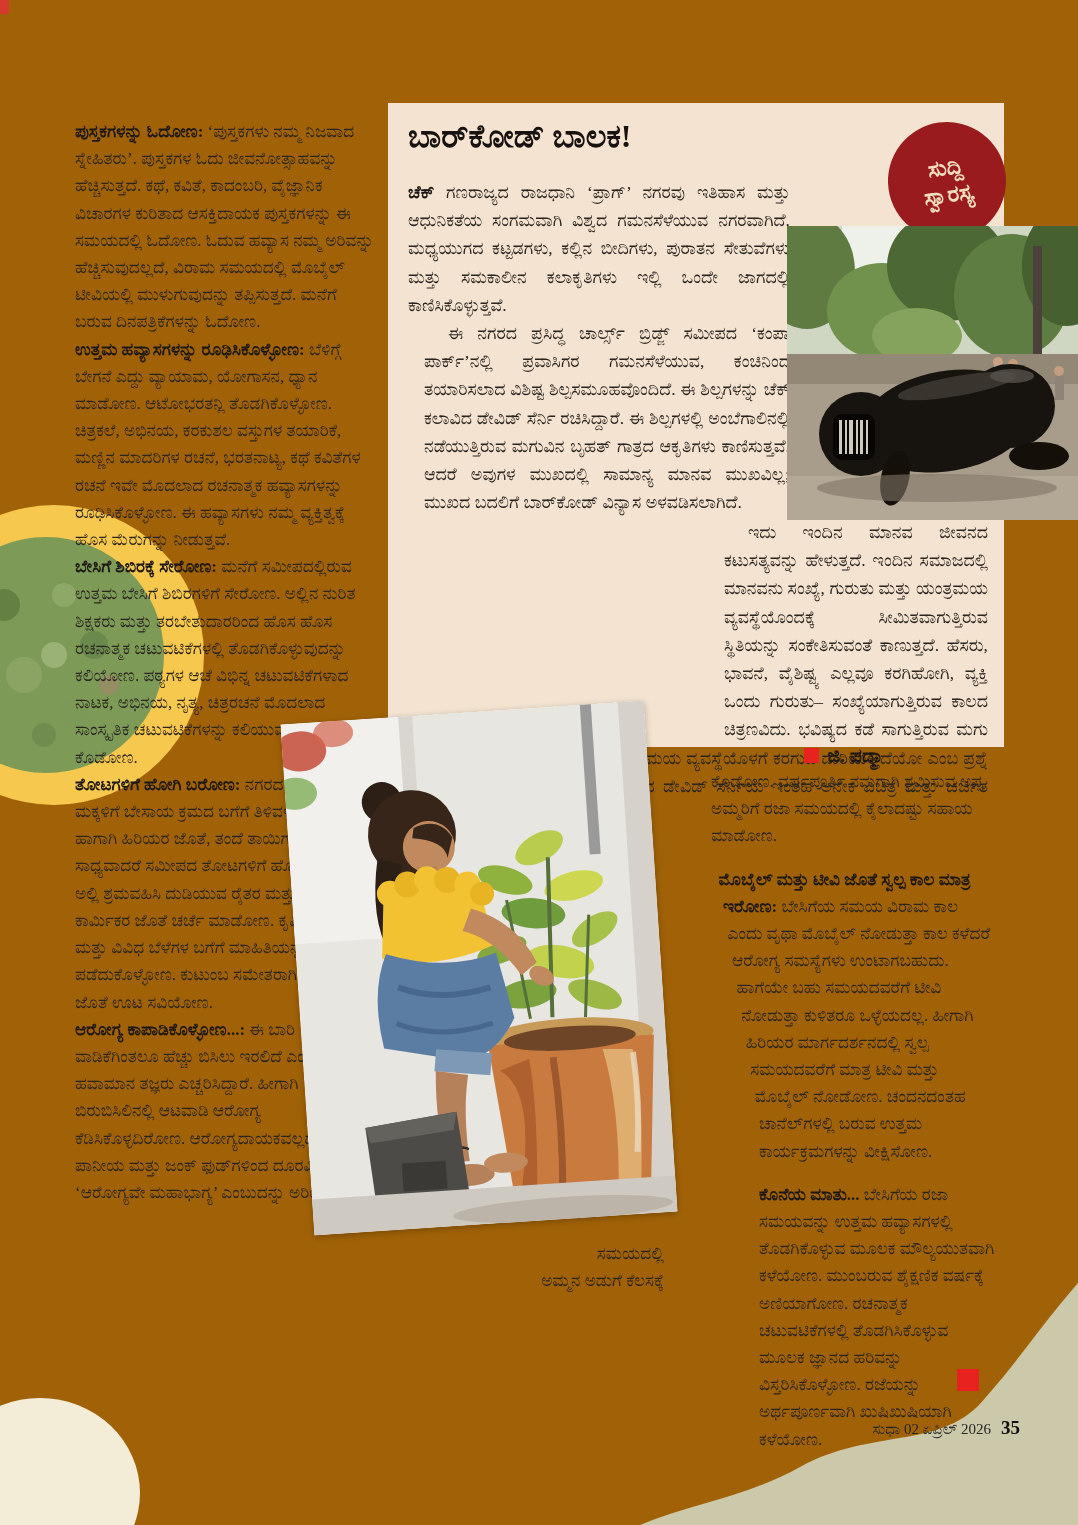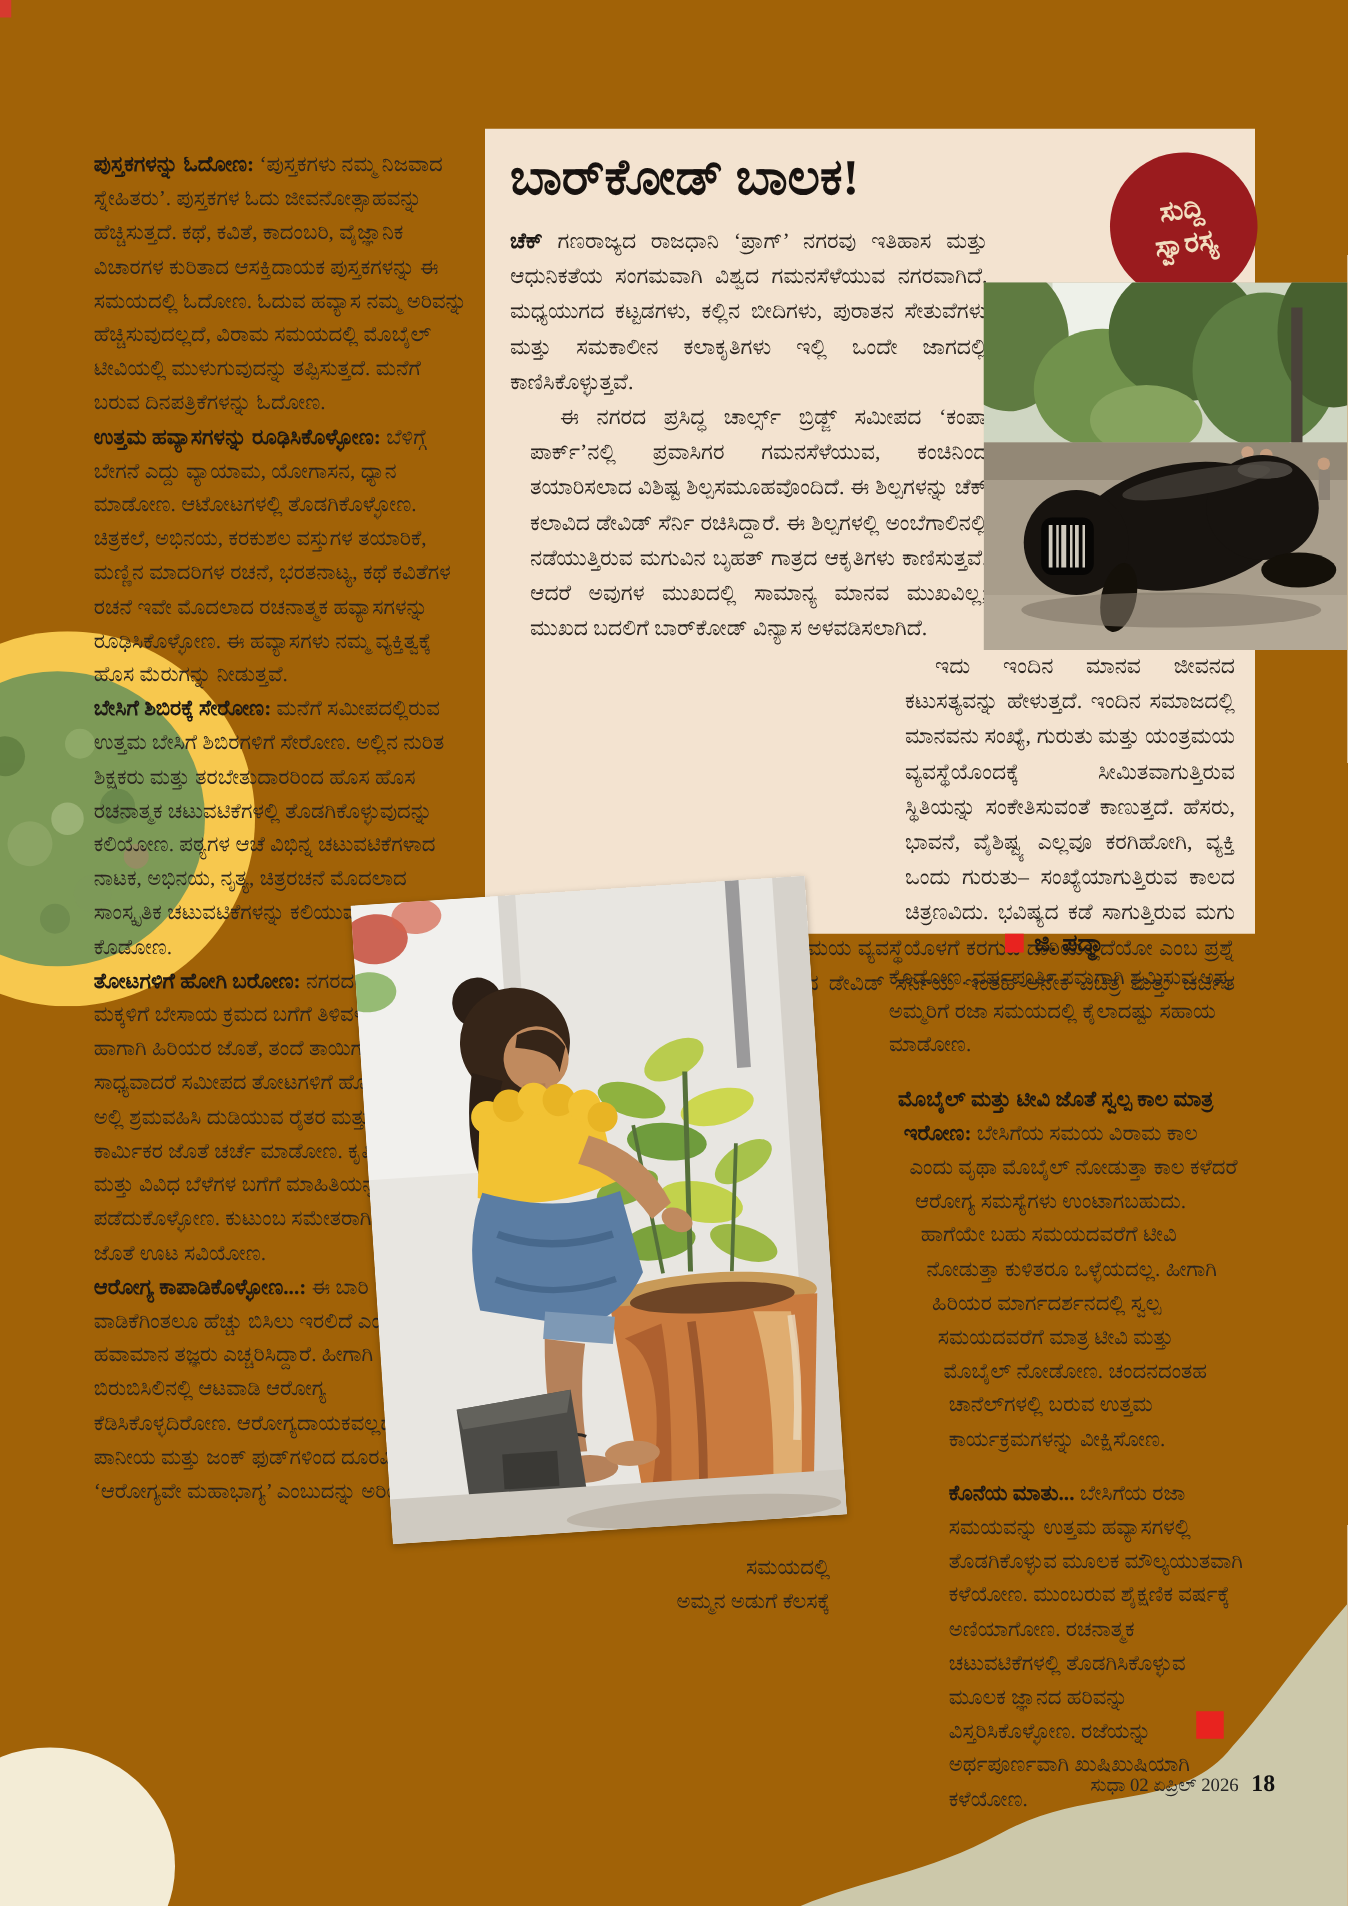--- a/index.html
+++ b/index.html
@@ -14,21 +14,21 @@
   #corner-mark{left:0;top:0;width:9px;height:14px;background:#d63a2f;}
   #left-circle{left:-96px;top:505px;}
   #bottom-left-blob{left:-60px;top:1398px;width:200px;height:190px;border-radius:50%;background:#f3ecd6;}
   #wave{left:0;top:1265px;}
   
   #left-col{left:75px;top:118px;width:299px;font-size:17px;line-height:27.2px;text-align:left;}
   #left-col p{margin:0;}
   .lead{font-weight:bold;color:#1d1814;}
   
   #feature-box{left:388px;top:103px;width:616px;height:644px;background:#f3e3d0;}
-  #headline{left:408px;top:118px;width:560px;font-size:40px;font-weight:bold;color:#181310;letter-spacing:0;}
+  #headline{left:408px;top:118px;width:560px;font-size:32px;font-weight:bold;color:#181310;letter-spacing:0;}
   #box-narrow{left:408px;top:178px;width:382px;font-size:17.5px;line-height:28.2px;text-align:justify;}
   #box-narrow p{margin:0;}
   #box-narrow p.ind{text-indent:24px;margin-left:16px;}
   #box-wide{left:398px;top:518px;width:590px;font-size:17.5px;line-height:28.2px;text-align:justify;}
   #box-wide p{margin:0;text-indent:24px;}
   #b3-spacer{float:left;width:326px;height:62px;margin-top:142px;}
   #byline{left:700px;top:745px;width:288px;text-align:center;font-size:19px;font-weight:bold;color:#1d1814;}
   #byline .sq{display:inline-block;width:15px;height:15px;background:#e8231f;margin-right:8px;vertical-align:-1px;}
   
   #badge{left:888px;top:122px;width:118px;height:118px;border-radius:50%;background:#9a1b1e;
@@ -73,21 +73,21 @@
         <circle cx="150" cy="150" r="13" fill="#a3b87e"></circle>
           <circle cx="60" cy="140" r="12" fill="#87a062"></circle>
         <circle cx="205" cy="180" r="10" fill="#9c8a66"></circle>
           <circle cx="140" cy="230" r="12" fill="#6d8a4e"></circle>
       </g>
     </svg>
   </div>
 
   <div class="abs" id="left-col">
     <p><span class="lead">ಪುಸ್ತಕಗಳನ್ನು ಓದೋಣ:</span><span> ‘ಪುಸ್ತಕಗಳು ನಮ್ಮ ನಿಜವಾದ ಸ್ನೇಹಿತರು’. ಪುಸ್ತಕಗಳ ಓದು ಜೀವನೋತ್ಸಾಹವನ್ನು ಹೆಚ್ಚಿಸುತ್ತದೆ. ಕಥೆ, ಕವಿತೆ, ಕಾದಂಬರಿ, ವೈಜ್ಞಾನಿಕ ವಿಚಾರಗಳ ಕುರಿತಾದ ಆಸಕ್ತಿದಾಯಕ ಪುಸ್ತಕಗಳನ್ನು ಈ ಸಮಯದಲ್ಲಿ ಓದೋಣ. ಓದುವ ಹವ್ಯಾಸ ನಮ್ಮ ಅರಿವನ್ನು ಹೆಚ್ಚಿಸುವುದಲ್ಲದೆ, ವಿರಾಮ ಸಮಯದಲ್ಲಿ ಮೊಬೈಲ್ ಟೀವಿಯಲ್ಲಿ ಮುಳುಗುವುದನ್ನು ತಪ್ಪಿಸುತ್ತದೆ. ಮನೆಗೆ ಬರುವ ದಿನಪತ್ರಿಕೆಗಳನ್ನು ಓದೋಣ.</span></p>
-    <p><span class="lead">ಉತ್ತಮ ಹವ್ಯಾಸಗಳನ್ನು ರೂಢಿಸಿಕೊಳ್ಳೋಣ:</span><span> ಬೆಳಿಗ್ಗೆ ಬೇಗನೆ ಎದ್ದು ವ್ಯಾಯಾಮ, ಯೋಗಾಸನ, ಧ್ಯಾನ ಮಾಡೋಣ. ಆಟೋಟಗಳಲ್ಲಿ ತೊಡಗಿಕೊಳ್ಳೋಣ. ಚಿತ್ರಕಲೆ, ಅಭಿನಯ, ಕರಕುಶಲ ವಸ್ತುಗಳ ತಯಾರಿಕೆ, ಮಣ್ಣಿನ ಮಾದರಿಗಳ ರಚನೆ, ಭರತನಾಟ್ಯ, ಕಥೆ ಕವಿತೆಗಳ ರಚನೆ ಇವೇ ಮೊದಲಾದ ರಚನಾತ್ಮಕ ಹವ್ಯಾಸಗಳನ್ನು ರೂಢಿಸಿಕೊಳ್ಳೋಣ. ಈ ಹವ್ಯಾಸಗಳು ನಮ್ಮ ವ್ಯಕ್ತಿತ್ವಕ್ಕೆ ಹೊಸ ಮೆರುಗನ್ನು ನೀಡುತ್ತವೆ.</span></p>
+    <p><span class="lead">ಉತ್ತಮ ಹವ್ಯಾಸಗಳನ್ನು ರೂಢಿಸಿಕೊಳ್ಳೋಣ:</span><span> ಬೆಳಿಗ್ಗೆ ಬೇಗನೆ ಎದ್ದು ವ್ಯಾಯಾಮ, ಯೋಗಾಸನ, ಧ್ಯಾನ ಮಾಡೋಣ. ಆಟೋಭರತನ್ಲಿ ತೊಡಗಿಕೊಳ್ಳೋಣ. ಚಿತ್ರಕಲೆ, ಅಭಿನಯ, ಕರಕುಶಲ ವಸ್ತುಗಳ ತಯಾರಿಕೆ, ಮಣ್ಣಿನ ಮಾದರಿಗಳ ರಚನೆ, ಭರತನಾಟ್ಯ, ಕಥೆ ಕವಿತೆಗಳ ರಚನೆ ಇವೇ ಮೊದಲಾದ ರಚನಾತ್ಮಕ ಹವ್ಯಾಸಗಳನ್ನು ರೂಢಿಸಿಕೊಳ್ಳೋಣ. ಈ ಹವ್ಯಾಸಗಳು ನಮ್ಮ ವ್ಯಕ್ತಿತ್ವಕ್ಕೆ ಹೊಸ ಮೆರುಗನ್ನು ನೀಡುತ್ತವೆ.</span></p>
     <p><span class="lead">ಬೇಸಿಗೆ ಶಿಬಿರಕ್ಕೆ ಸೇರೋಣ:</span><span> ಮನೆಗೆ ಸಮೀಪದಲ್ಲಿರುವ ಉತ್ತಮ ಬೇಸಿಗೆ ಶಿಬಿರಗಳಿಗೆ ಸೇರೋಣ. ಅಲ್ಲಿನ ನುರಿತ ಶಿಕ್ಷಕರು ಮತ್ತು ತರಬೇತುದಾರರಿಂದ ಹೊಸ ಹೊಸ ರಚನಾತ್ಮಕ ಚಟುವಟಿಕೆಗಳಲ್ಲಿ ತೊಡಗಿಕೊಳ್ಳುವುದನ್ನು ಕಲಿಯೋಣ. ಪಠ್ಯಗಳ ಆಚೆ ವಿಭಿನ್ನ ಚಟುವಟಿಕೆಗಳಾದ ನಾಟಕ, ಅಭಿನಯ, ನೃತ್ಯ, ಚಿತ್ರರಚನೆ ಮೊದಲಾದ ಸಾಂಸ್ಕೃತಿಕ ಚಟುವಟಿಕೆಗಳನ್ನು ಕಲಿಯುವ ಕಡೆ ಒತ್ತು ಕೊಡೋಣ.</span></p>
     <p><span class="lead">ತೋಟಗಳಿಗೆ ಹೋಗಿ ಬರೋಣ:</span><span> ನಗರದಲ್ಲಿರುವ ಹಲವು ಮಕ್ಕಳಿಗೆ ಬೇಸಾಯ ಕ್ರಮದ ಬಗೆಗೆ ತಿಳಿವಳಿಕೆ ಕಡಿಮೆ. ಹಾಗಾಗಿ ಹಿರಿಯರ ಜೊತೆ, ತಂದೆ ತಾಯಿಗಳ ಜೊತೆ ಸಾಧ್ಯವಾದರೆ ಸಮೀಪದ ತೋಟಗಳಿಗೆ ಹೋಗಿ ಬರೋಣ. ಅಲ್ಲಿ ಶ್ರಮವಹಿಸಿ ದುಡಿಯುವ ರೈತರ ಮತ್ತು ಕೂಲಿ ಕಾರ್ಮಿಕರ ಜೊತೆ ಚರ್ಚೆ ಮಾಡೋಣ. ಕೃಷಿ ವಿಧಾನಗಳು ಮತ್ತು ವಿವಿಧ ಬೆಳೆಗಳ ಬಗೆಗೆ ಮಾಹಿತಿಯನ್ನು ಪಡೆದುಕೊಳ್ಳೋಣ. ಕುಟುಂಬ ಸಮೇತರಾಗಿ ಅನ್ನದಾತರ ಜೊತೆ ಊಟ ಸವಿಯೋಣ.</span></p>
     <p><span class="lead">ಆರೋಗ್ಯ ಕಾಪಾಡಿಕೊಳ್ಳೋಣ...:</span><span> ಈ ಬಾರಿ ವಾಡಿಕೆಗಿಂತಲೂ ಹೆಚ್ಚು ಬಿಸಿಲು ಇರಲಿದೆ ಎಂದು ಹವಾಮಾನ ತಜ್ಞರು ಎಚ್ಚರಿಸಿದ್ದಾರೆ. ಹೀಗಾಗಿ ಬಿರುಬಿಸಿಲಿನಲ್ಲಿ ಆಟವಾಡಿ ಆರೋಗ್ಯ ಕೆಡಿಸಿಕೊಳ್ಳದಿರೋಣ. ಆರೋಗ್ಯದಾಯಕವಲ್ಲದ ತಂಪು ಪಾನೀಯ ಮತ್ತು ಜಂಕ್ ಫುಡ್‌ಗಳಿಂದ ದೂರವಿರೋಣ. ‘ಆರೋಗ್ಯವೇ ಮಹಾಭಾಗ್ಯ’ ಎಂಬುದನ್ನು ಅರಿಯೋಣ.</span></p>
   </div>
 
   <div class="abs" id="feature-box"></div>
 
   <div class="abs" id="headline">ಬಾರ್‌ಕೋಡ್ ಬಾಲಕ!</div>
 
   <div class="abs" id="box-narrow">
@@ -252,16 +252,16 @@
   <div class="abs" id="end-marker"></div>
 
   <div class="abs" id="bottom-left-blob"></div>
   <div class="abs" id="wave">
     <svg width="1078" height="260" viewBox="0 0 1078 260">
       <path d="M1078,18 C1040,62 1018,96 986,132 C944,186 872,162 800,202 C742,234 692,238 640,260 L1078,260 Z" fill="#ccc8aa"></path>
     </svg>
   </div>
 
   <div class="abs" id="footer">
-    <span>ಸುಧಾ 02 ಏಪ್ರಿಲ್ 2026</span><span class="pg">18</span>
+    <span>ಸುಧಾ 02 ಏಪ್ರಿಲ್ 2026</span><span class="pg">35</span>
   </div>
 
 </div>
 
 </body></html>

